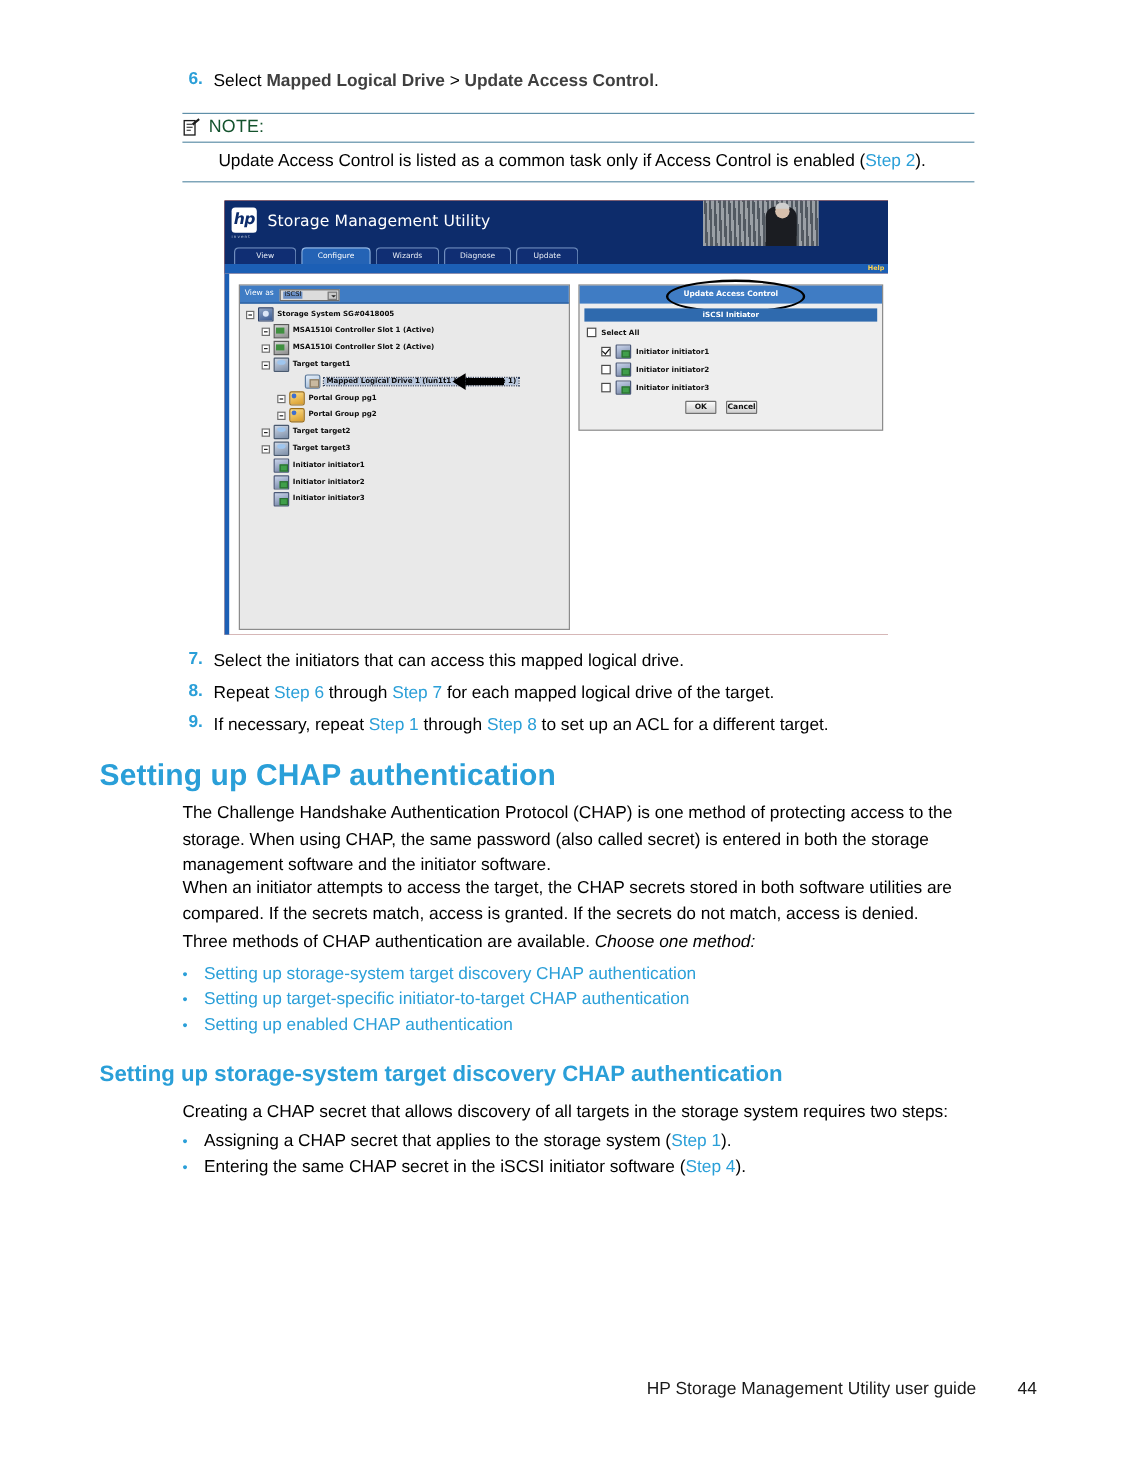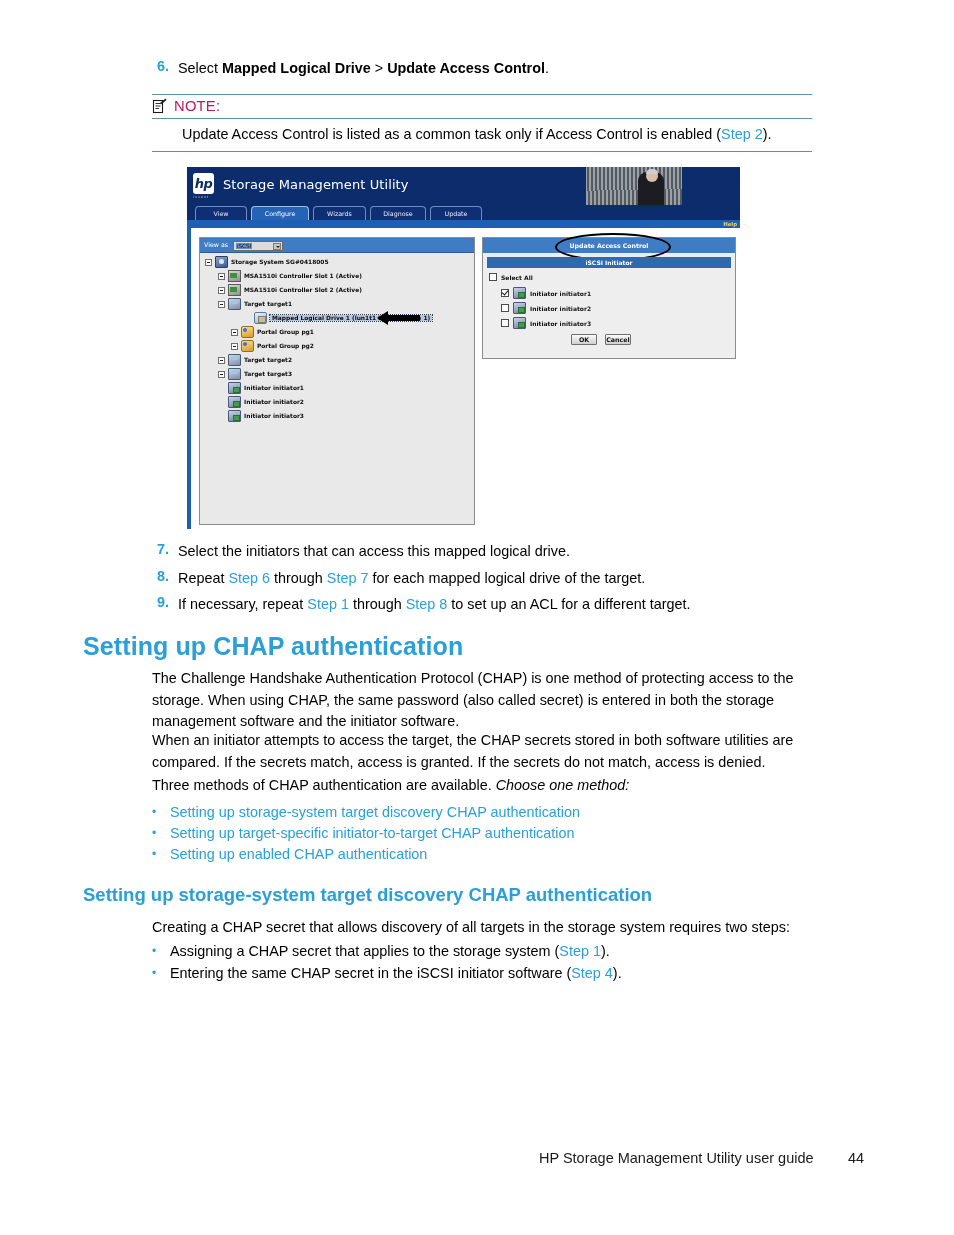--- a/index.html
+++ b/index.html
@@ -34,21 +34,21 @@
     font-weight: bold;
     color: #2a9fd8;
     font-size: 14.4px;
     padding-right: 9px;
     box-sizing: border-box;
   }
   .step-body {
     font-size: 14.4px;
     line-height: 1.5;
   }
-  .step-body b { font-weight: bold; color: #000000; }
+  .step-body b { font-weight: bold; color: #404040; }
 
   
   .note-wrap {
     position: absolute;
     left: 152px;
     top: 94px;
     width: 660px;
   }
   .note-rule {
     height: 1px;
@@ -61,21 +61,21 @@
     gap: 7px;
     padding: 3px 0 4px 0;
   }
   .note-icon {
     width: 15px;
     height: 16px;
     position: relative;
     flex: 0 0 15px;
   }
   .note-label {
-    color: #be185d;
+    color: #14532d;
     font-size: 14.8px;
     letter-spacing: .2px;
   }
   .note-text {
     font-size: 14.4px;
     padding: 5px 0 6px 30px;
     line-height: 1.45;
   }
 
   

